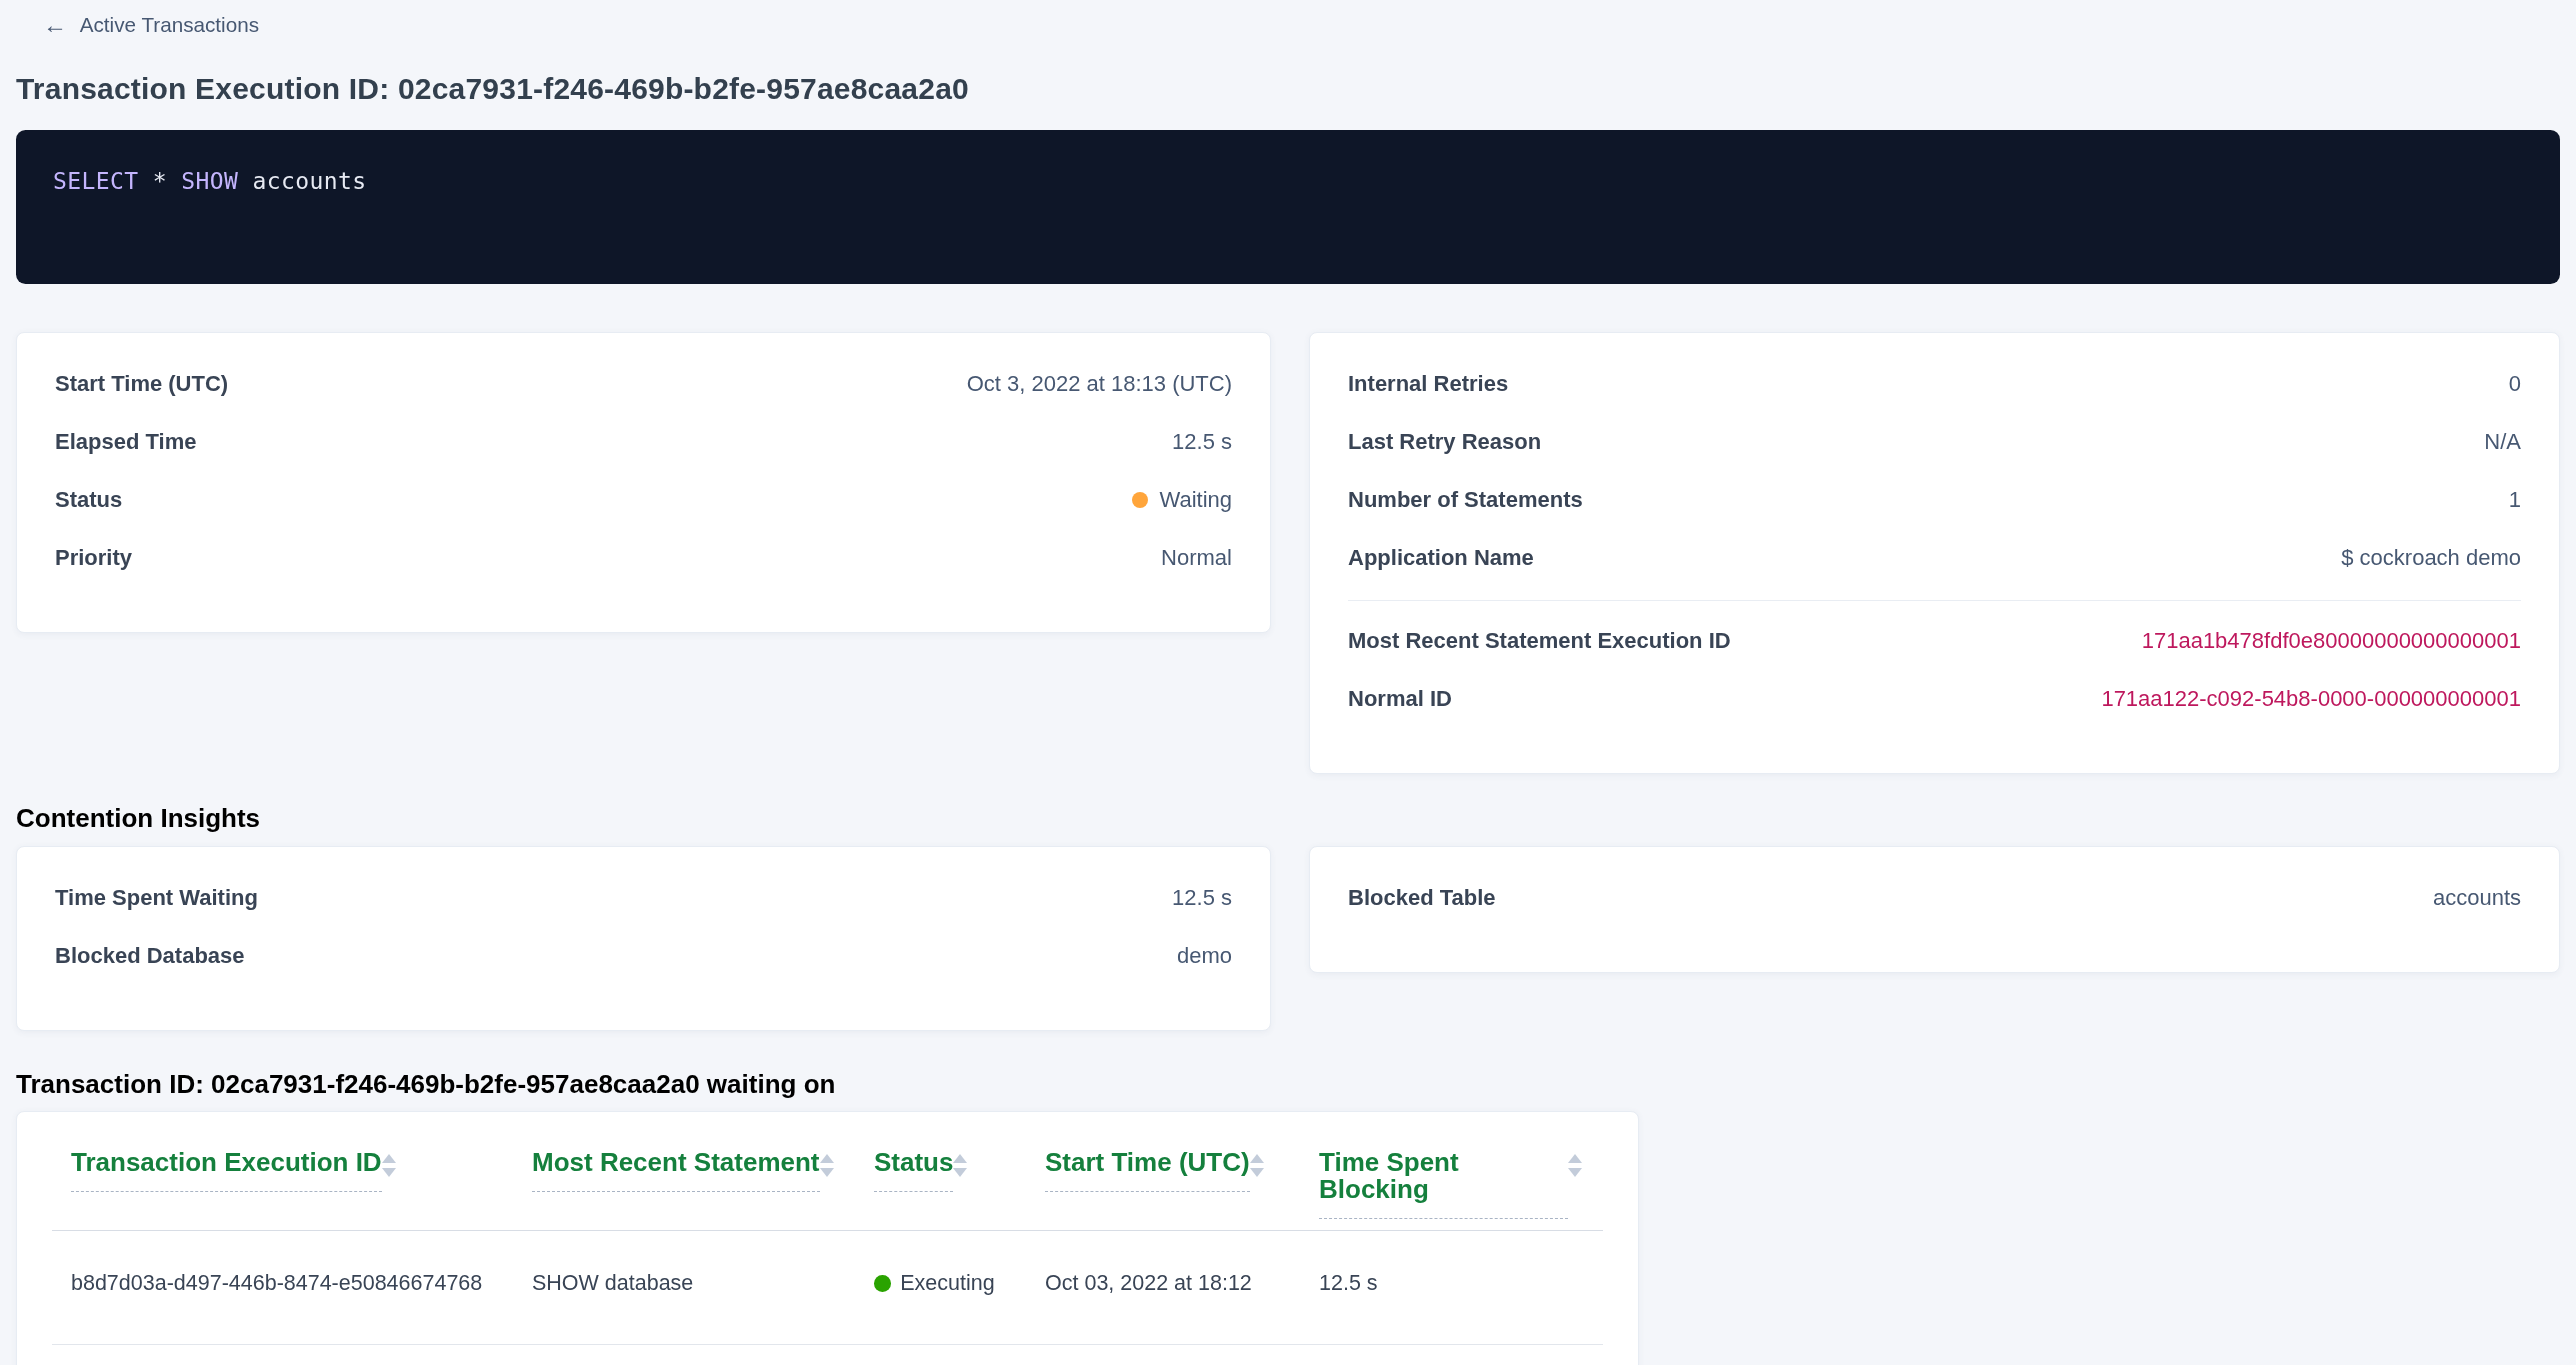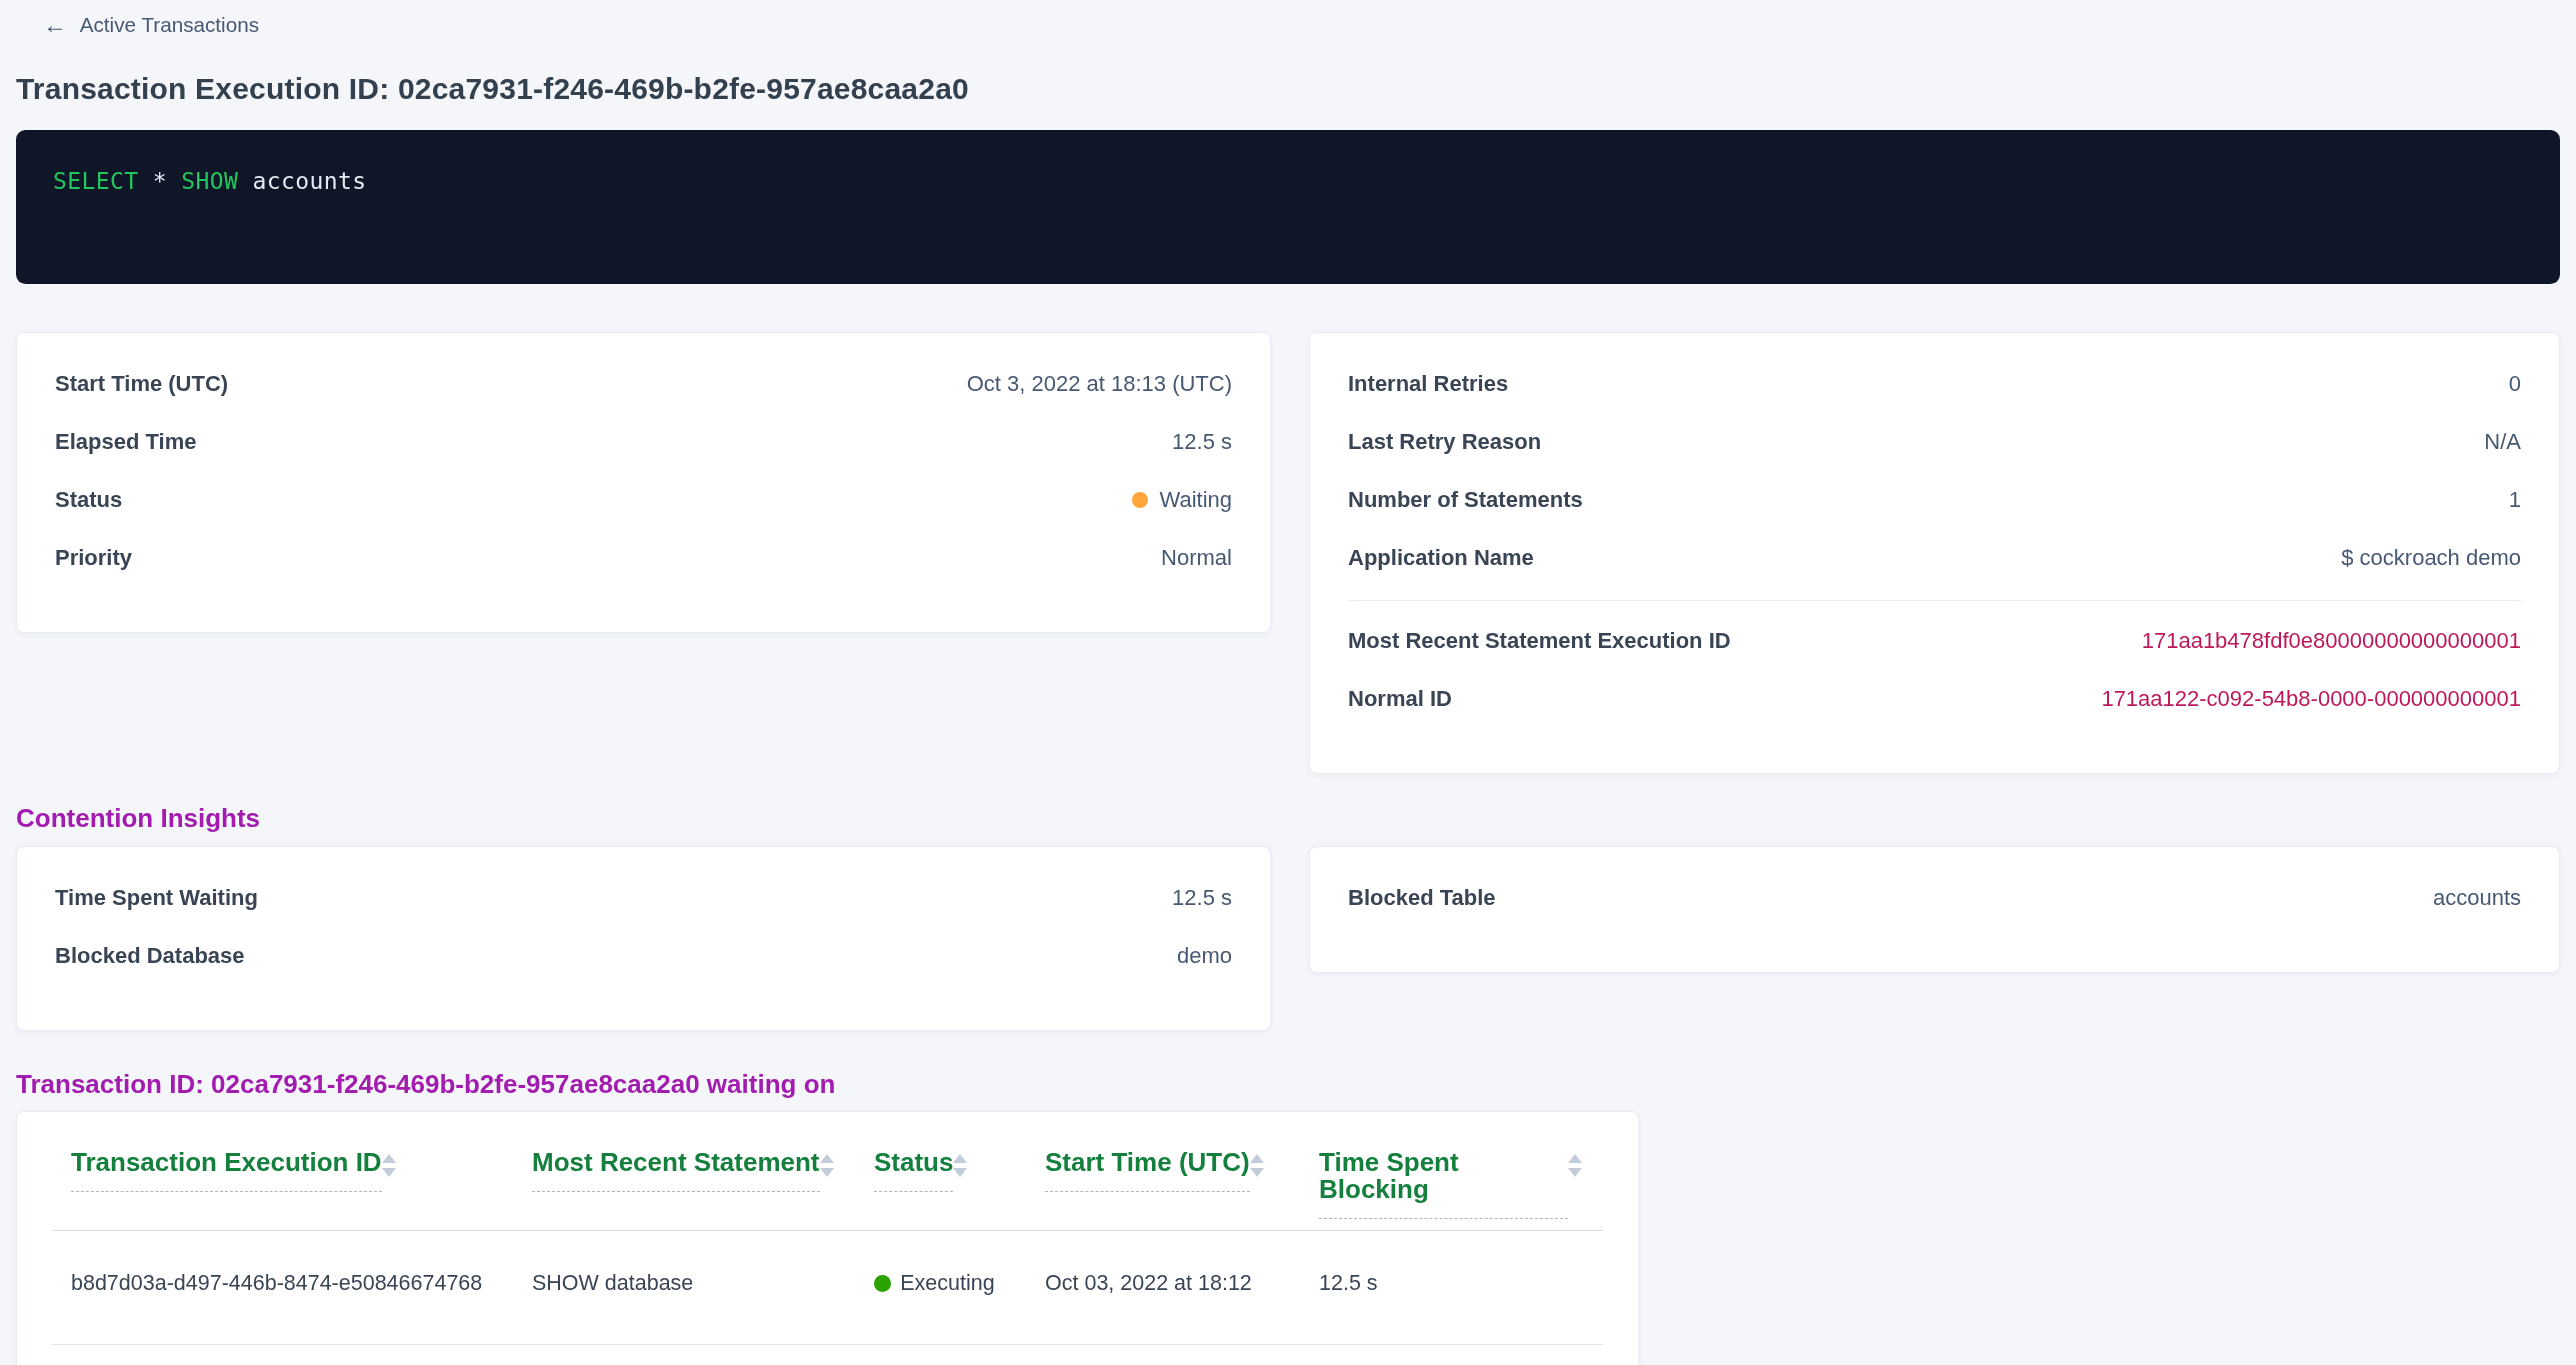--- a/index.html
+++ b/index.html
@@ -29,21 +29,21 @@
   }
 
   
   .sql-box {
     margin-top: 24px; height: 154px; width: 100%;
     background: #0e1628; border-radius: 9.5px;
     padding: 38px 37px;
     font-family: "DejaVu Sans Mono", monospace;
     font-size: 23px; color: #e7eaf3; letter-spacing: 0.4px;
   }
-  .kw { color: #22c55e; }
+  .kw { color: #c4b5fd; }
 
   
   .cards-row { display: flex; gap: 38px; align-items: flex-start; }
   .row-1 { margin-top: 48px; }
   .row-2 { margin-top: 12.7px; }
   .card {
     background: #ffffff;
     border: 0.8px solid #e7ecf3; border-radius: 8px;
     box-shadow: 0 1.6px 6.4px rgba(60, 80, 120, 0.06);
     padding: 22px 38px 45px 38px;
@@ -59,21 +59,21 @@
   .summary-value { color: #475872; display: flex; align-items: center; gap: 11px; }
   .links-divider { border-top: 1.6px solid #e9edf3; margin: 12.7px 0 11px 0; }
   .link-value { color: #be185d; cursor: pointer; }
 
   .dot { width: 16.7px; height: 16.7px; border-radius: 50%; display: inline-block; flex: none; }
   .dot-waiting { background: #ffa53b; }
   .dot-executing { background: #2aa300; }
 
   
   .section-heading {
-    font-size: 26px; font-weight: 700; color: #a21caf; margin: 29px 0 0 0;
+    font-size: 26px; font-weight: 700; color: #000000; margin: 29px 0 0 0;
   }
   .section-heading.waiting { margin-top: 38px; }
 
   
   .table-card {
     margin-top: 11px; width: 1623px;
     background: #ffffff;
     border: 0.8px solid #e7ecf3; border-radius: 8px;
     box-shadow: 0 1.6px 6.4px rgba(60, 80, 120, 0.06);
     padding: 0 35px;

